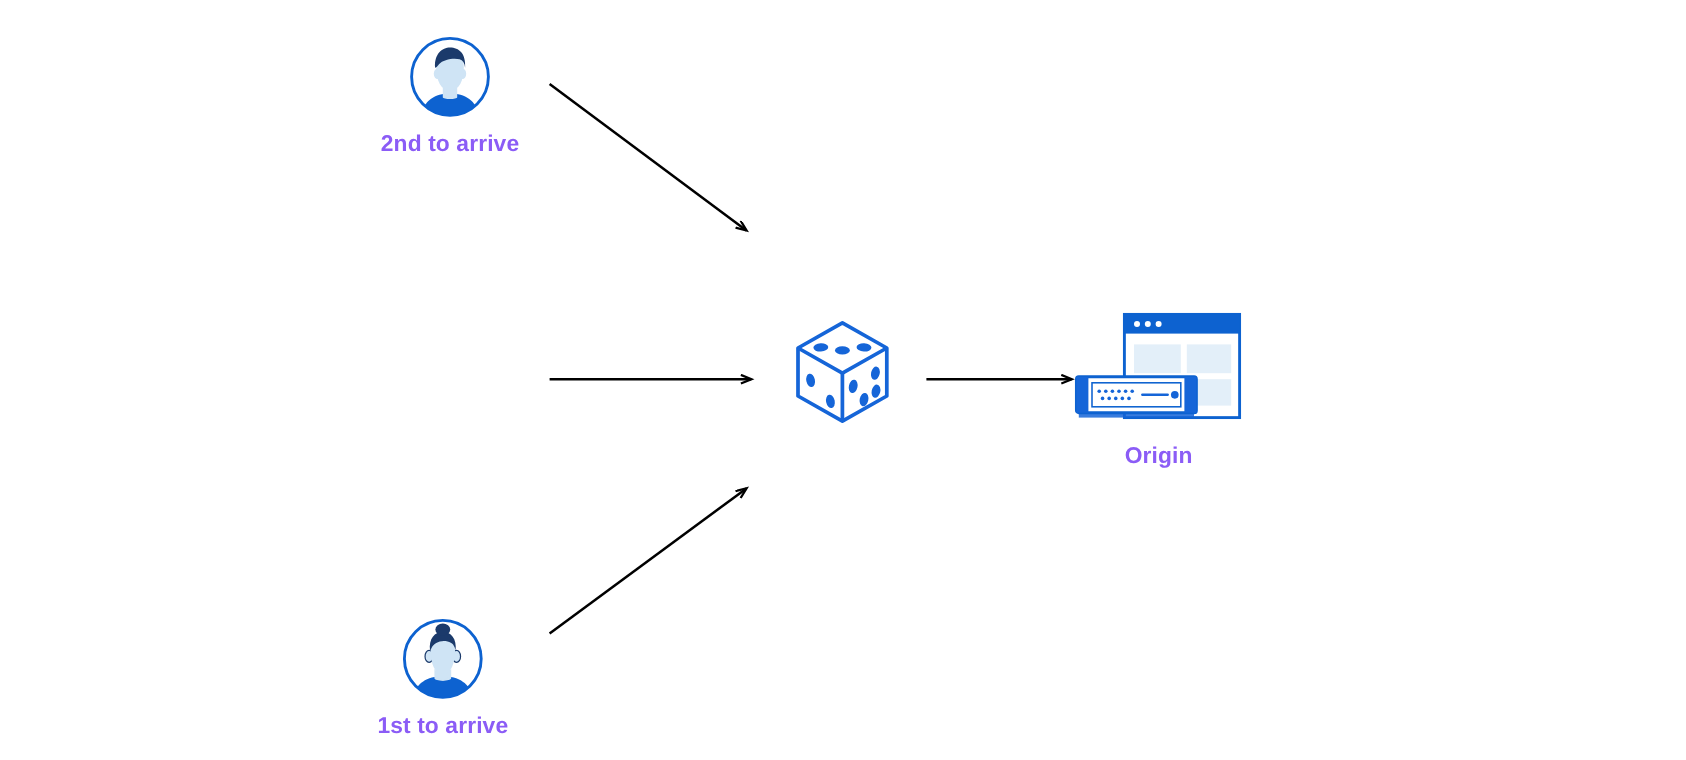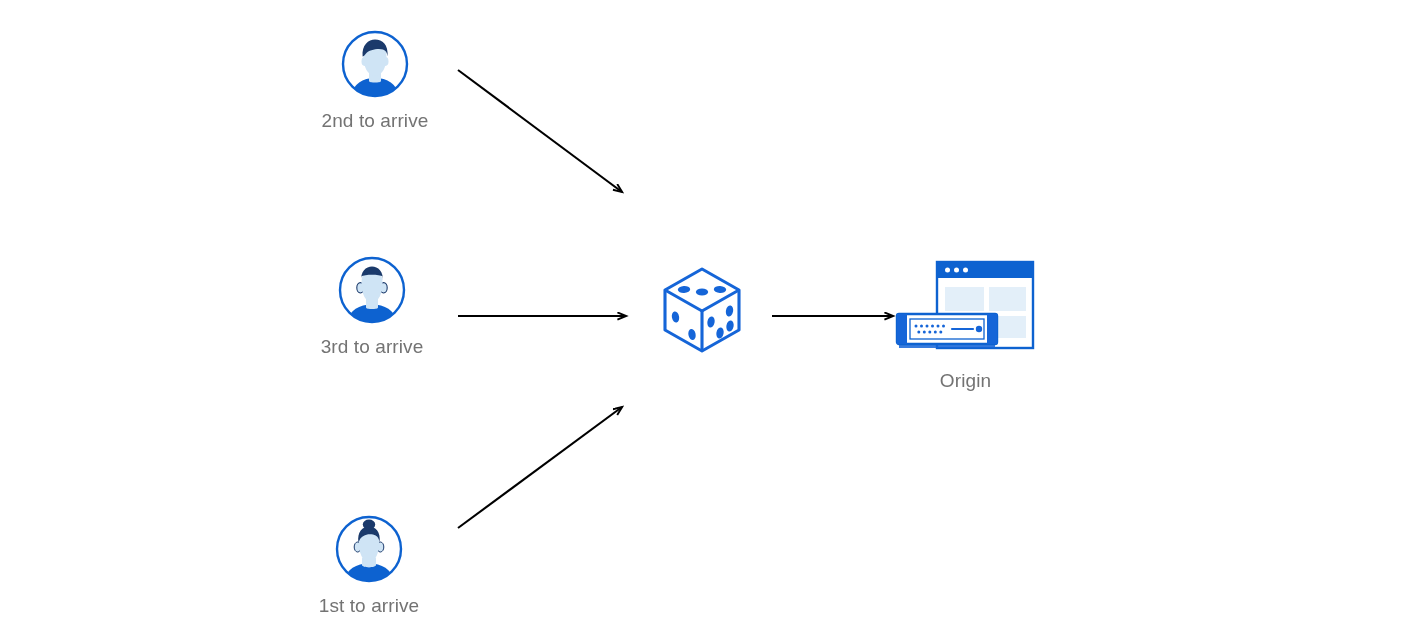--- a/index.html
+++ b/index.html
@@ -27,24 +27,25 @@
     align-items: center;
   }
   .node-icon {
     display: block;
     line-height: 0;
   }
   .node-label {
     margin-top: 10px;
     font-family: "Liberation Sans", sans-serif;
     font-size: 19px;
-    color: #737373;
+    color: #8b5cf6;
     letter-spacing: 0.1px;
     white-space: nowrap;
     text-align: center;
+    font-weight: bold;
   }
   
   #node-user-2nd { left: 305px; top: 28px;  width: 140px; }
   #node-user-3rd { left: 302px; top: 254px; width: 140px; }
   #node-user-1st { left: 299px; top: 513px; width: 140px; }
   #node-randomizer { left: 658px; top: 264px; width: 88px; }
   #node-origin { left: 893px; top: 256px; width: 145px; justify-content: space-between; }
 
   .arrow-layer {
     position: absolute;
@@ -91,43 +92,20 @@
                    C47.5 39 43.5 47.5 36 47.5 C28.5 47.5 24.5 39 24.5 28 Z" fill="#cfe4f5"></path>
           <path d="M23.6 28.5 C22.6 17 29.5 11.5 36 11.5 C43.5 11.5 49.4 16.5 48.6 28.5
                    C48.2 24.5 46.6 22.2 44 21.4 C39.5 20 30 21.5 27 25.4
                    C25.6 27.2 24.4 28.4 23.6 28.5 Z" fill="#1b3a6b"></path>
         </g>
       </svg>
     </span>
     <span class="node-label">2nd to arrive</span>
   </div>
 
-  <div class="node" id="node-user-3rd">
-    <span class="node-icon">
-      <svg width="72" height="72" viewBox="0 0 72 72" xmlns="http://www.w3.org/2000/svg">
-        <defs>
-            <clipPath id="clip3rd">
-              <circle cx="36" cy="36" r="32"></circle>
-            </clipPath>
-          </defs>
-        <circle cx="36" cy="36" r="32" fill="#ffffff" stroke="#0d62d0" stroke-width="2.4"></circle>
-        <g clip-path="url(#clip3rd)">
-          <path d="M11 72 C11 57.5 22 50.5 36 50.5 C50 50.5 61 57.5 61 72 Z" fill="#0d62d0"></path>
-          <path d="M30 42.5 L42 42.5 L42 53.5 C42 55.5 30 55.5 30 53.5 Z" fill="#cfe4f5"></path>
-          <ellipse cx="24.4" cy="33.8" rx="3.6" ry="5.2" fill="#cfe4f5" stroke="#1b3a6b" stroke-width="1.1"></ellipse>
-          <ellipse cx="47.6" cy="33.8" rx="3.6" ry="5.2" fill="#cfe4f5" stroke="#1b3a6b" stroke-width="1.1"></ellipse>
-          <path d="M25.5 28.5 C25.5 18.5 31 14.5 36 14.5 C41 14.5 46.5 18.5 46.5 28.5
-                   C46.5 39.5 42.8 48 36 48 C29.2 48 25.5 39.5 25.5 28.5 Z" fill="#cfe4f5"></path>
-          <path d="M25 27.5 C24.4 17.5 30 12.5 36 12.5 C42 12.5 47.6 17.5 47 27.5
-                   L47 22.6 C43 20 29 20 25 22.6 Z" fill="#1b3a6b"></path>
-        </g>
-      </svg>
-    </span>
-    <span class="node-label">3rd to arrive</span>
-  </div>
 
   <div class="node" id="node-user-1st">
     <span class="node-icon">
       <svg width="72" height="72" viewBox="0 0 72 72" xmlns="http://www.w3.org/2000/svg">
         <defs>
             <clipPath id="clip1st">
               <circle cx="36" cy="36" r="32"></circle>
             </clipPath>
           </defs>
         <circle cx="36" cy="36" r="32" fill="#ffffff" stroke="#0d62d0" stroke-width="2.4"></circle>

